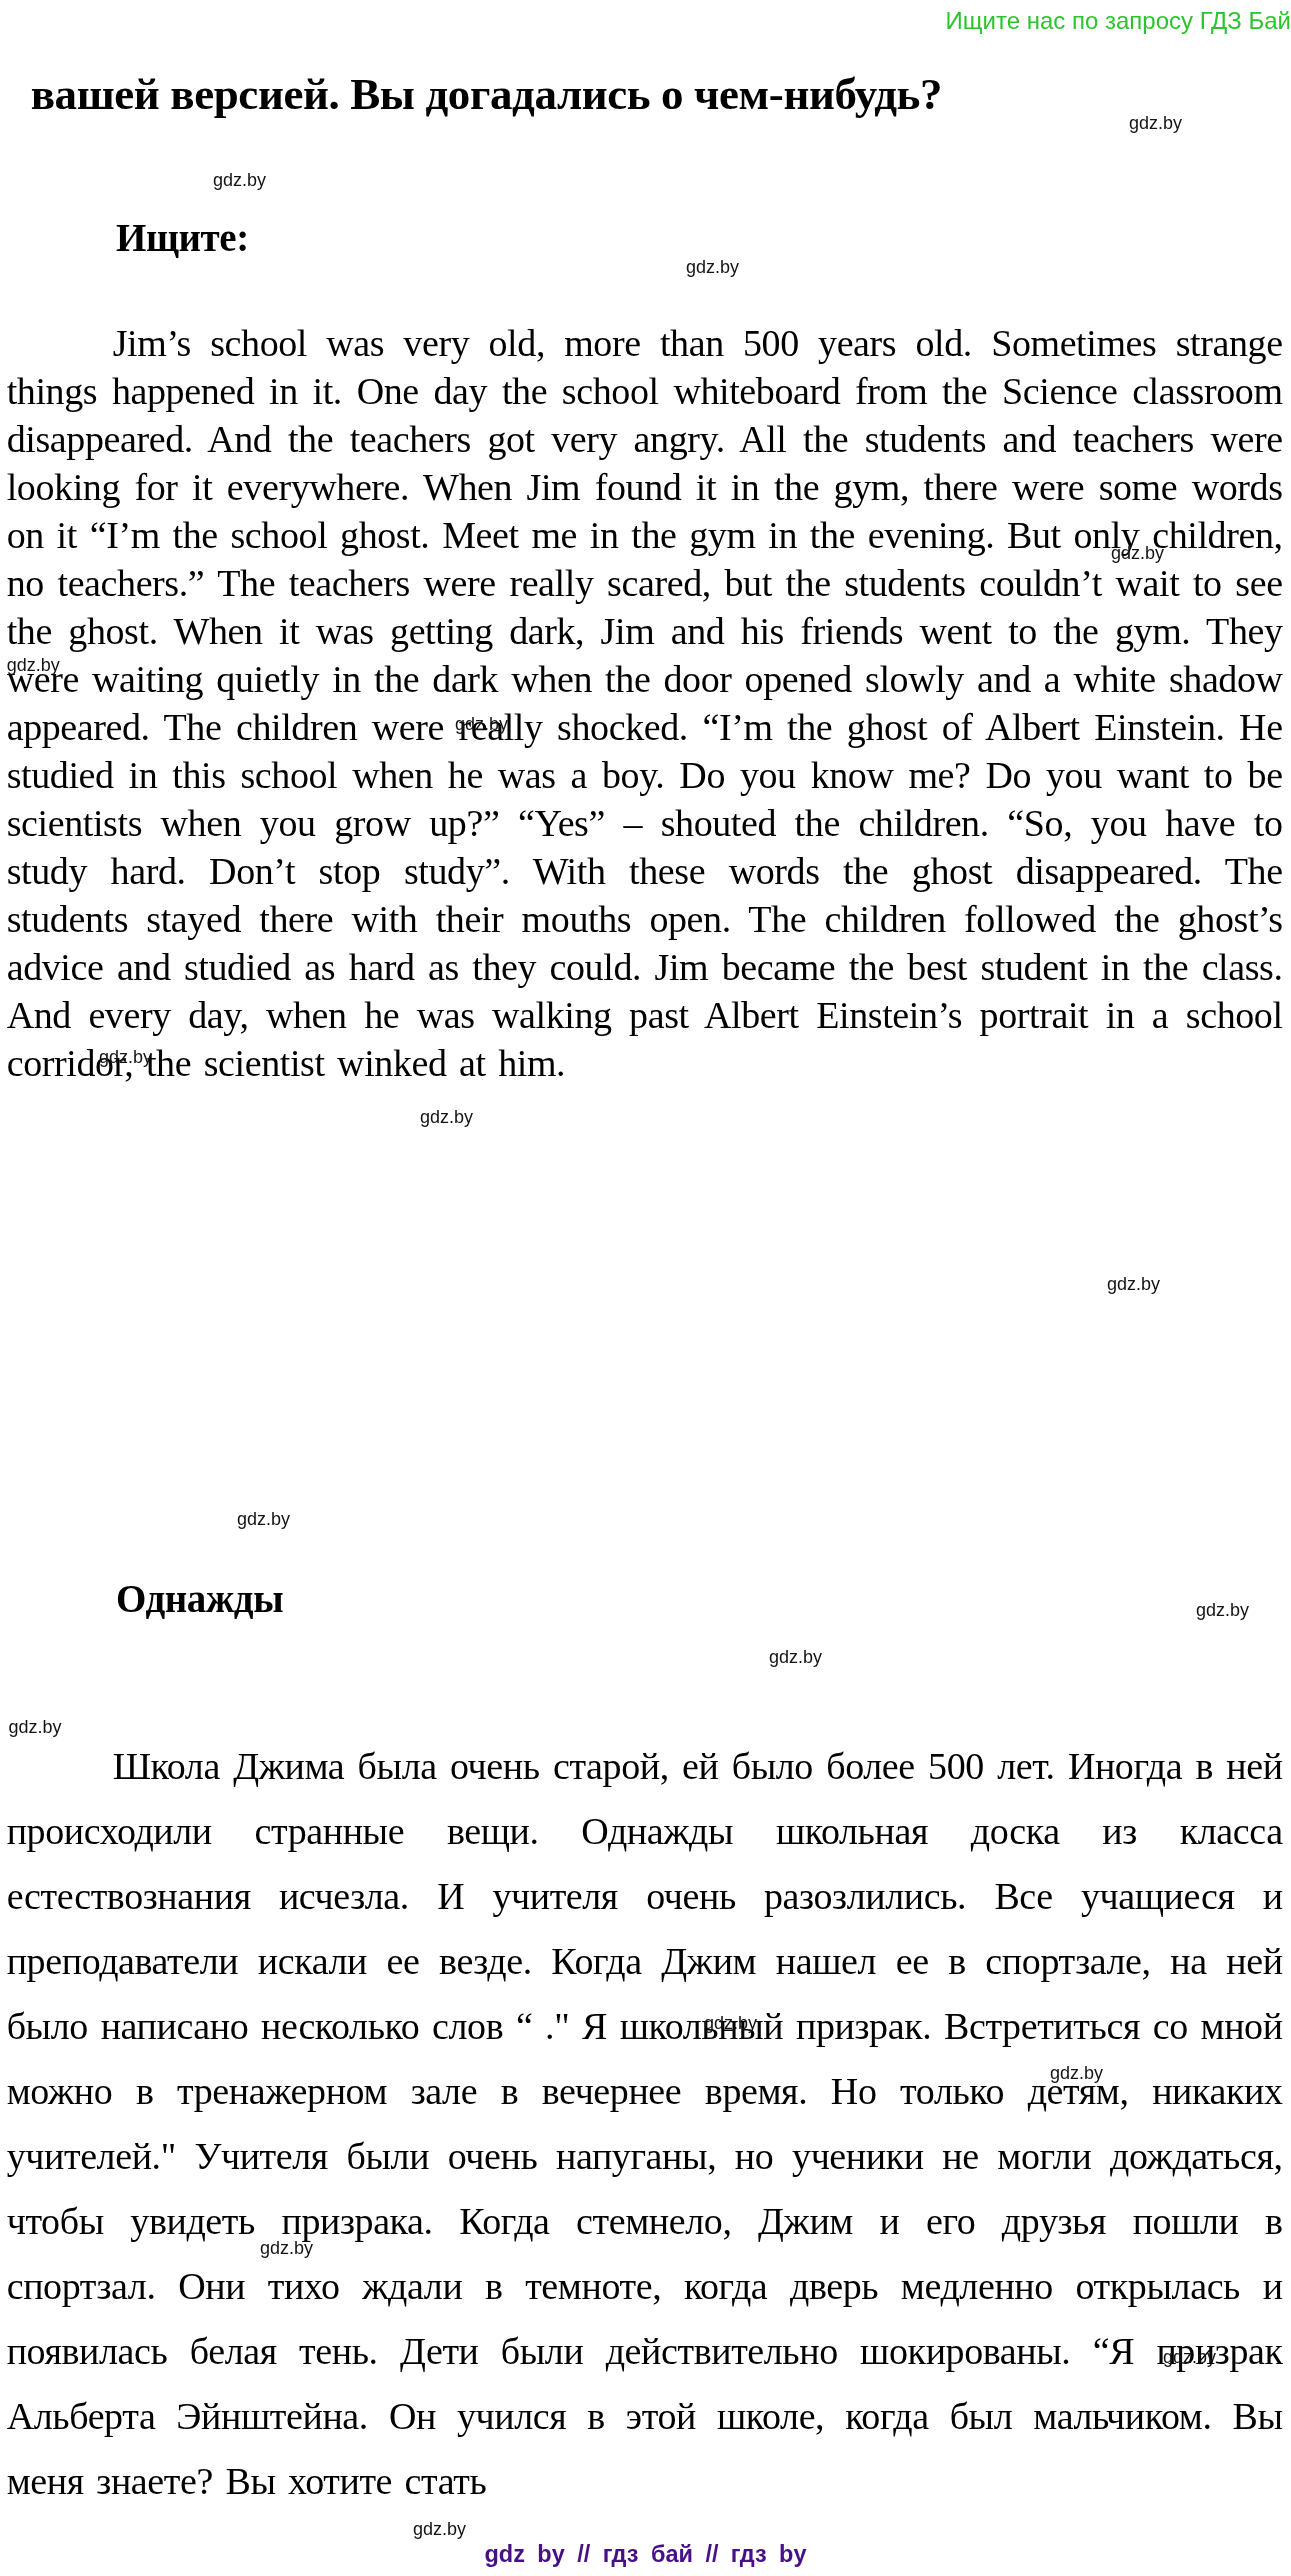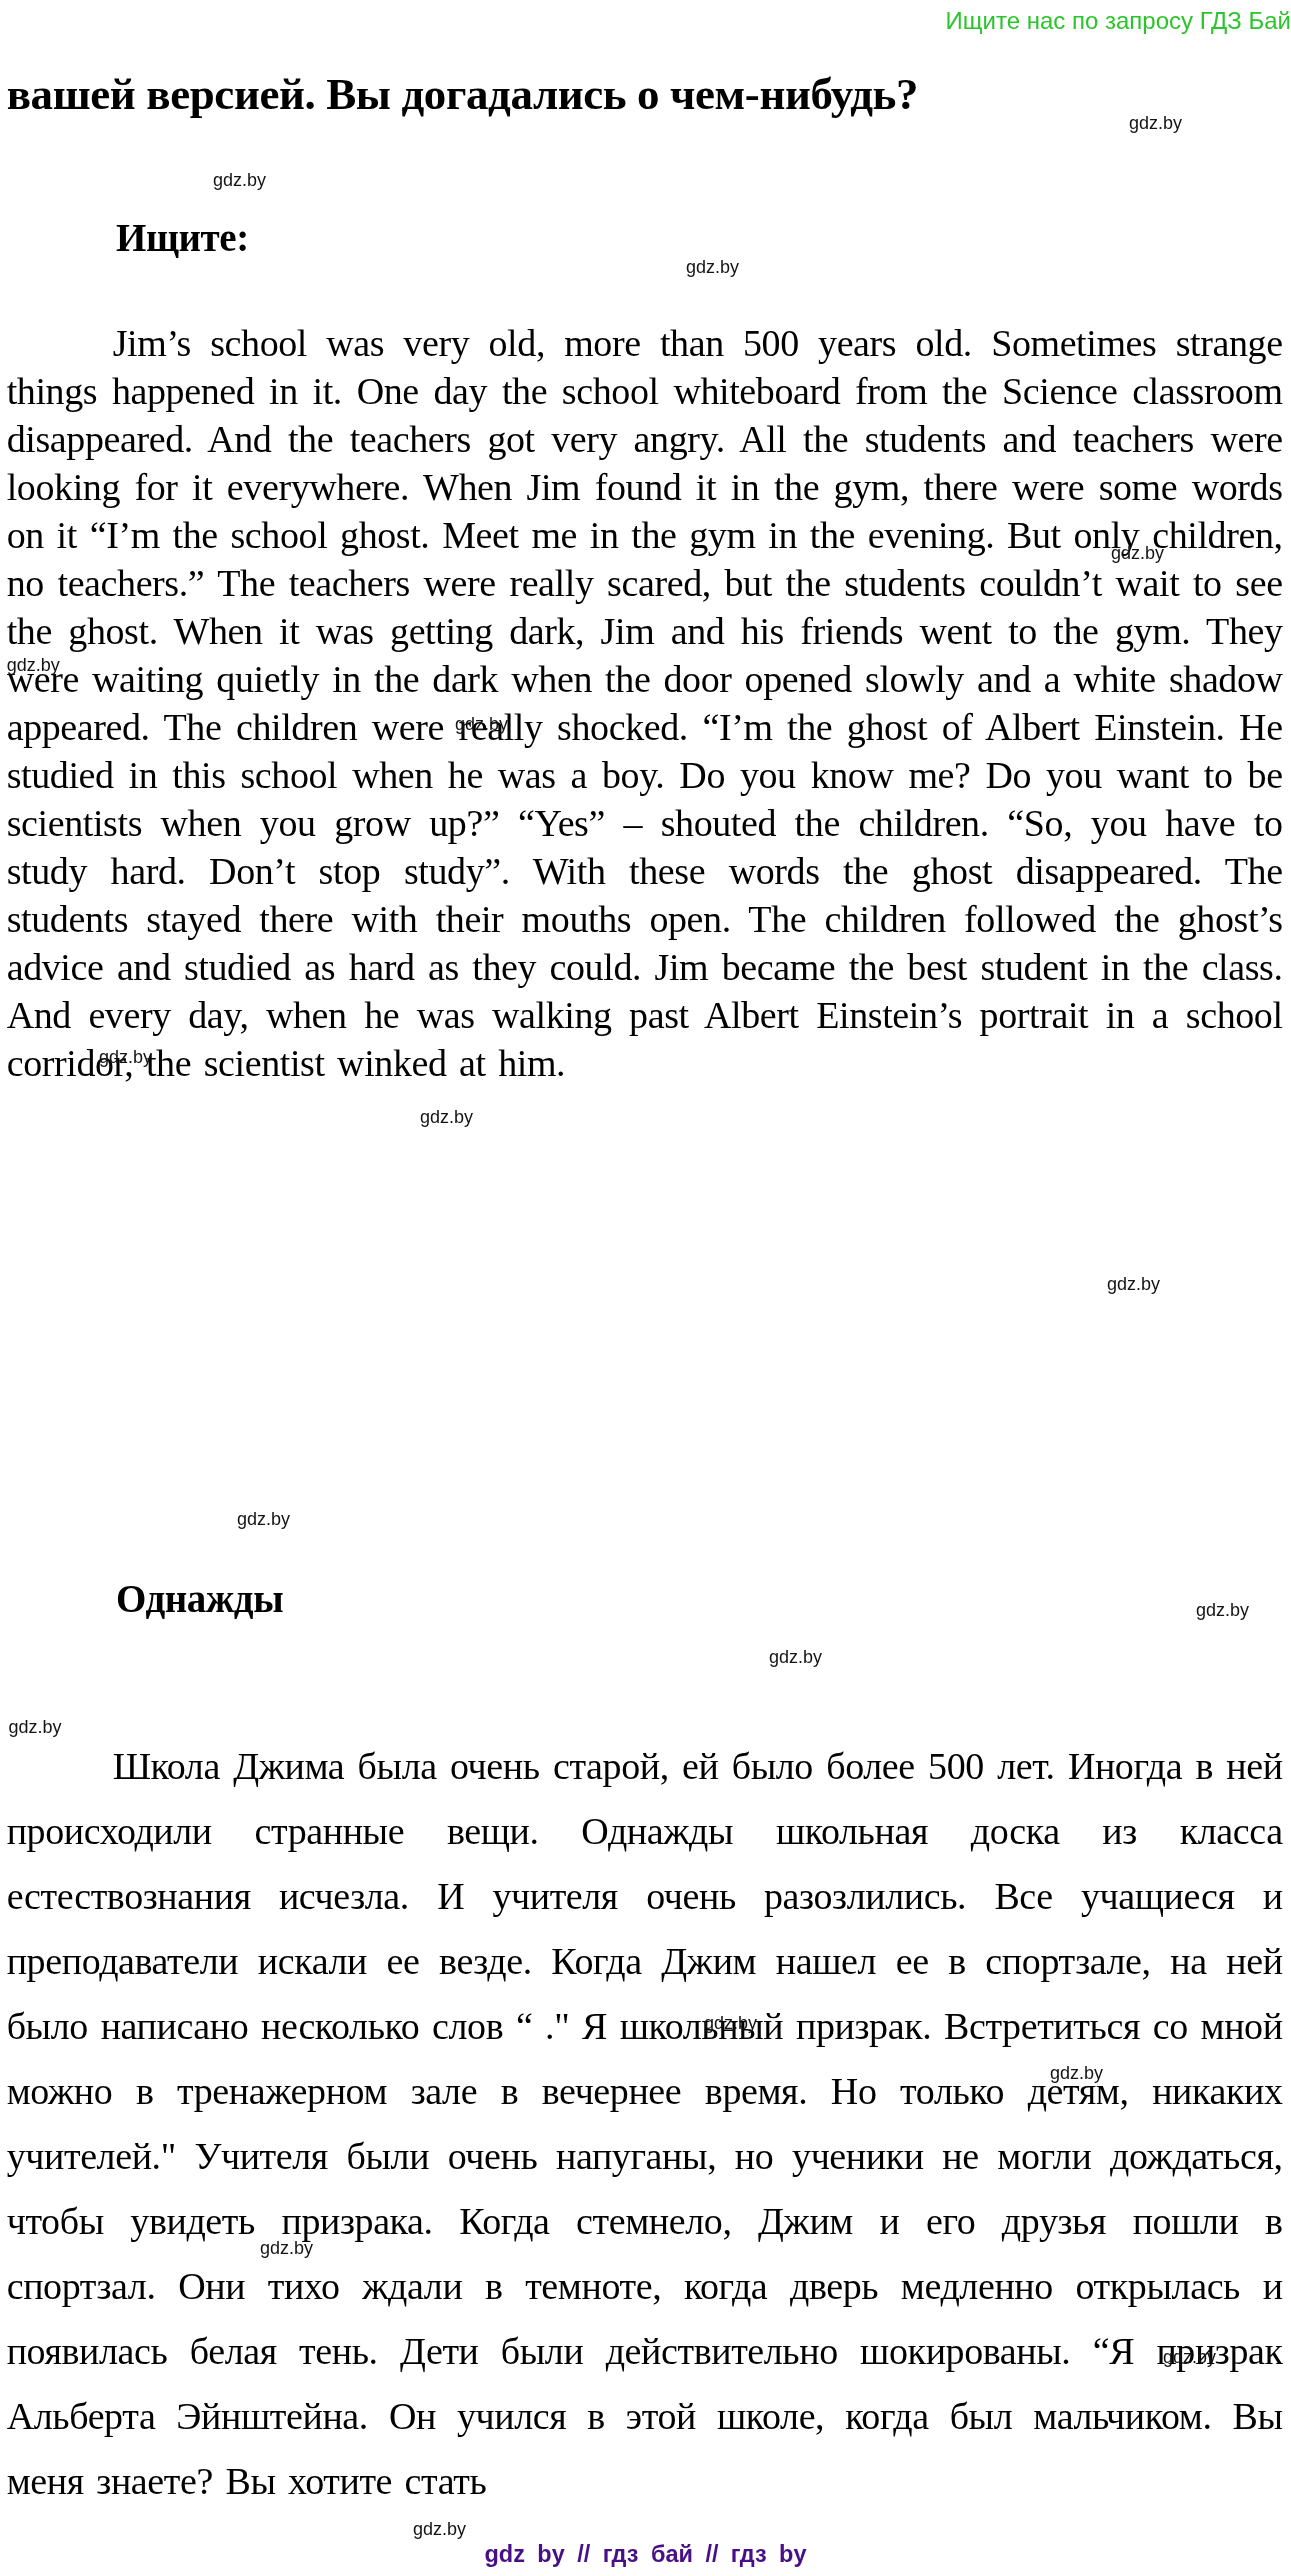--- a/index.html
+++ b/index.html
@@ -30,20 +30,21 @@
     line-height:56px;
     letter-spacing:-0.4px;
   }
   .heading-line1{
     text-align:justify;
     text-align-last:justify;
     text-indent:108px;
   }
   .heading-line2{
     text-align:left;
+    margin-left:24px;
   }
   .section-label{
     position:absolute;
     left:116px;
     font-weight:bold;
     font-size:39px;
     letter-spacing:-0.4px;
   }
   .label-text{ top:215px; }
   .label-translation{ top:1576px; }

